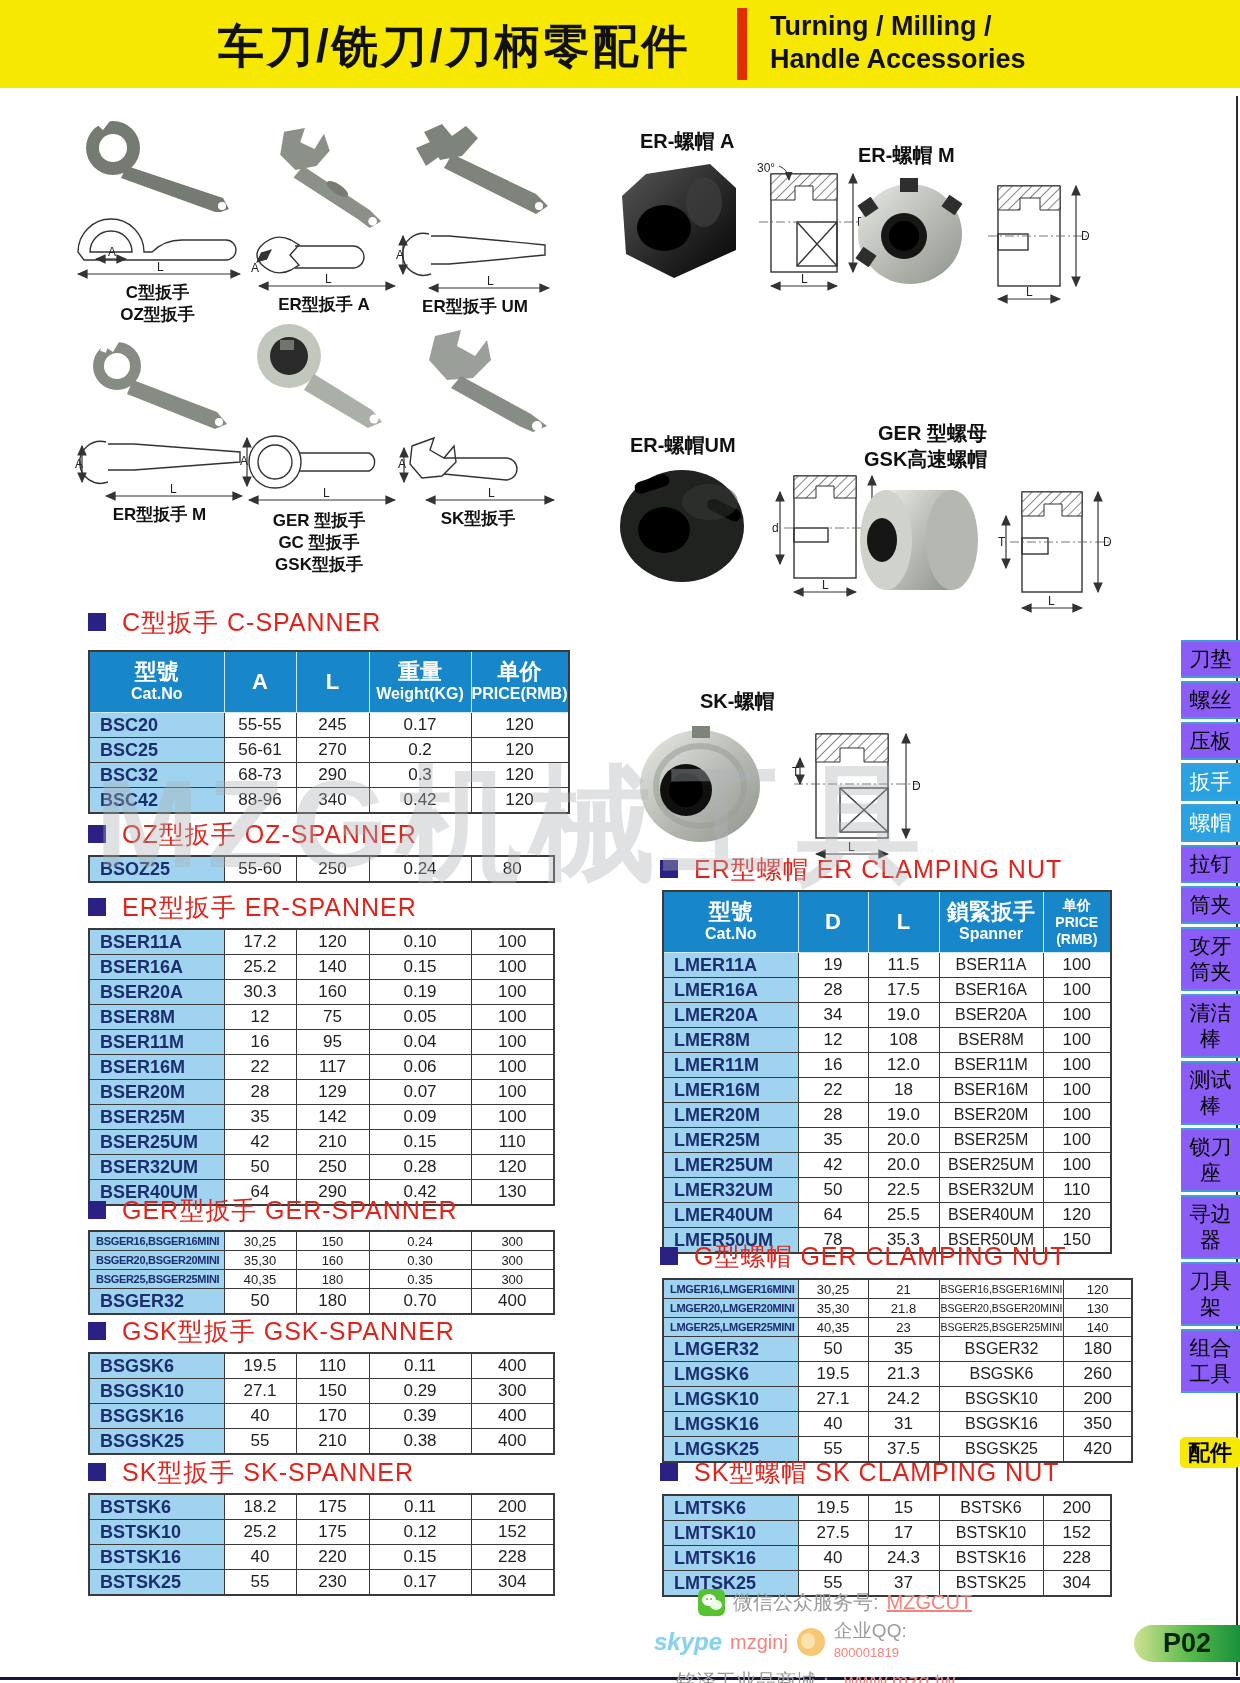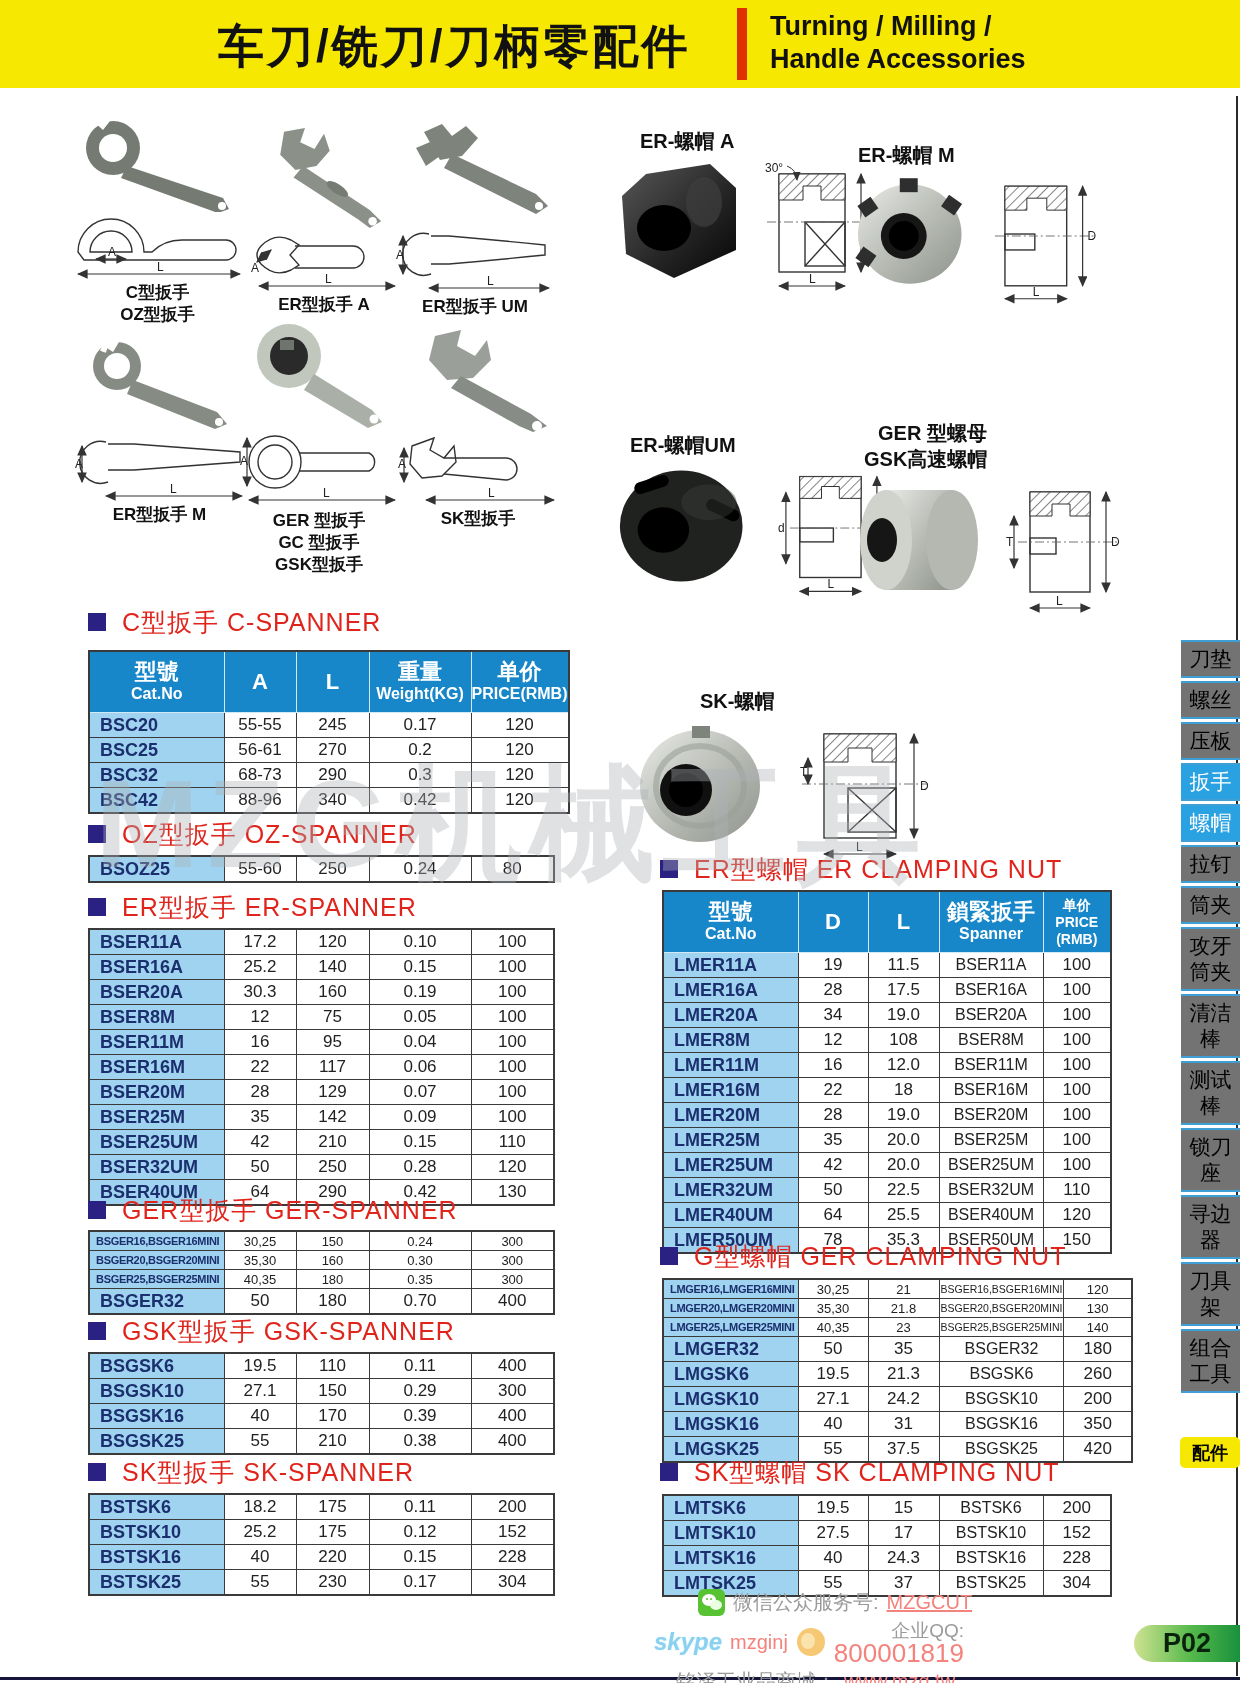--- a/index.html
+++ b/index.html
@@ -38,38 +38,38 @@
   table.right col.w4{width:104px} table.right col.w5{width:68px}
   table.right td:nth-child(4){font-size:16px}
   table.right tr.small-row td:nth-child(4){font-size:10.5px}
 
   
   .fig{position:absolute;display:flex;flex-direction:column;align-items:center}
   .fig svg{display:block}
   .cap{font-size:17px;font-weight:bold;color:#111;text-align:center;line-height:22px;white-space:nowrap}
   .nutfig{position:absolute}
   .nutcap{font-size:20px;font-weight:bold;color:#111;white-space:nowrap;line-height:26px}
-  .nutrow{display:flex;align-items:flex-start;gap:18px;margin-top:4px}
+  .nutrow{display:flex;align-items:flex-start;gap:10px;margin-top:4px}
   .dim-line{stroke:#333;stroke-width:1.2}
   .outl{stroke:#333;stroke-width:1.4;fill:none}
   .dt{font-size:12px;fill:#222;font-family:"Liberation Sans",sans-serif}
   .cl{stroke:#666;stroke-width:.9;stroke-dasharray:9 3 2 3}
 
   
   #watermark{left:95px;top:742px;width:1020px;font-size:125px;font-weight:bold;color:#aeb2b8;
              opacity:.38;letter-spacing:8px;white-space:nowrap;z-index:6;pointer-events:none}
 
   
   #sidebar{left:1181px;top:640px;width:59px;display:flex;flex-direction:column;gap:3px;z-index:7}
-  .side-item{border-top:2px solid #3f9fd4;border-bottom:2px solid #3f9fd4;background:#737373;
+  .side-item{border-top:2px solid #3f9fd4;border-bottom:2px solid #3f9fd4;background:#8b5cf6;
              color:#000;font-size:21px;text-align:center;line-height:26px;padding:4px 0;
              word-break:break-all;cursor:pointer}
   .side-item.active{background:#2aa2e2;color:#fff}
   #pei-badge{left:1180px;top:1437px;width:60px;height:31px;background:#f6e800;color:#000;
-             font-weight:bold;font-size:18px;display:flex;align-items:center;justify-content:center;
+             font-weight:bold;font-size:22px;display:flex;align-items:center;justify-content:center;
              border-radius:5px;z-index:7}
   #page-badge{left:1134px;top:1625px;width:106px;height:37px;
               background:linear-gradient(90deg,#cfe291,#53b84a 55%,#19913c);
               border-radius:19px 0 0 19px;display:flex;align-items:center;justify-content:center;
               font-size:27px;font-weight:bold;color:#09230c;z-index:7}
   #side-rule{left:1236px;top:96px;width:2px;height:1580px;background:#2a2a2a}
   #bottom-rule{left:0;top:1677px;width:1240px;height:3px;background:#16163a}
 
   
   #footer{left:650px;top:1589px;width:480px;z-index:7}
@@ -949,21 +949,21 @@
     </div>
     <div class="f-row" style="padding-left:4px">
       <span class="skype-word">skype</span>
       <span class="f-pink">mzginj</span>
       <svg width="30" height="30" viewBox="0 0 30 30">
         <circle cx="15" cy="15" r="14" fill="#f7c873"></circle>
         <ellipse cx="12" cy="14" rx="7" ry="8" fill="#fbe3ae"></ellipse>
       </svg>
       <span class="qq-col">
         <span class="f-gray" style="font-size:19px;text-align:right">企业QQ:</span>
-        <span class="f-pink" style="font-size:26px">800001819</span>
+        <span class="f-pink" style="font-size:13px">800001819</span>
       </span>
     </div>
     <div class="f-row" style="padding-left:26px">
       <span class="f-gray">铭泽工业品商城：</span>
       <span class="f-pink">www.mzg.tw</span>
     </div>
   </div>
 
   <div class="abs" id="bottom-rule"></div>
 </div>

